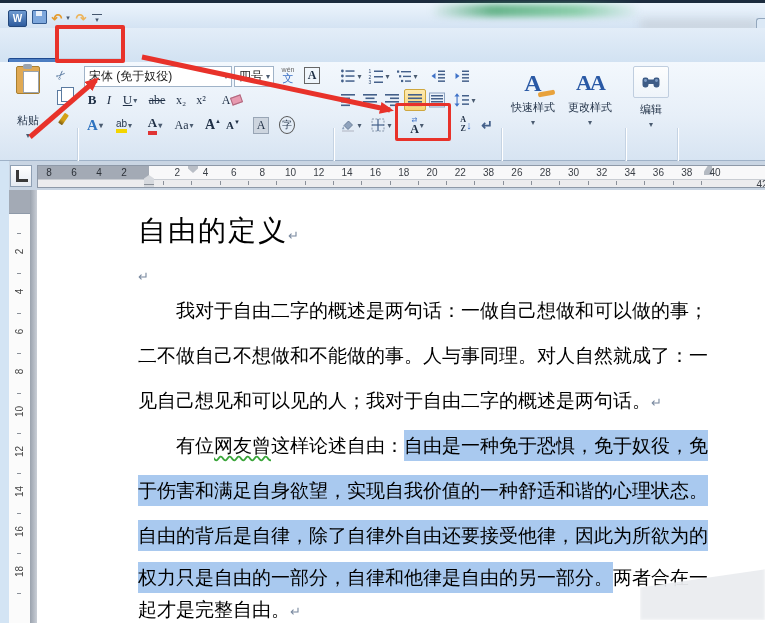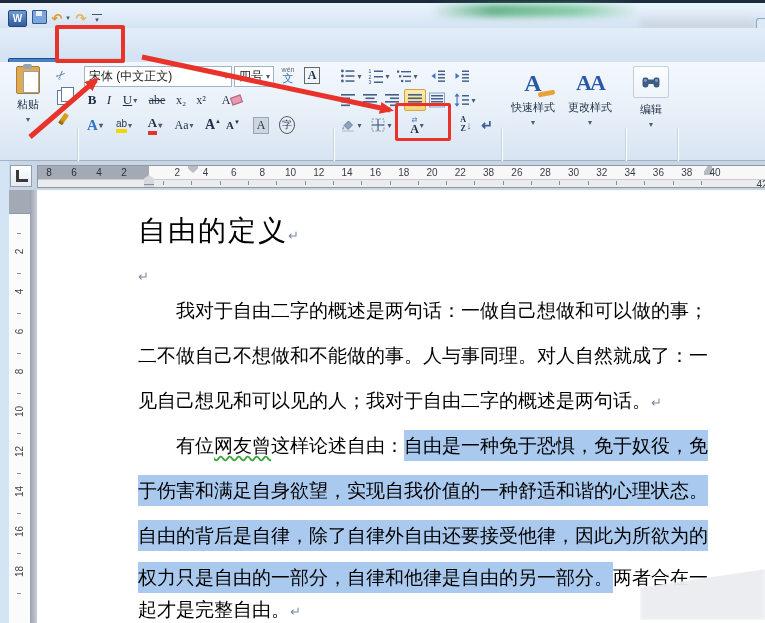--- a/index.html
+++ b/index.html
@@ -234,37 +234,37 @@
 
 <div class="abs" id="ribbon">
   <div class="vsep" style="left:77px"></div>
   <div class="vsep" style="left:333px"></div>
   <div class="vsep" style="left:501px"></div>
   <div class="vsep" style="left:625px"></div>
   <div class="vsep" style="left:677px"></div>
 
   <div class="bigbtn" style="left:8px;top:4px;width:40px">
     <div id="clipicon"></div>
-    <span style="margin-top:3px">粘贴</span>
+    <span style="margin-top:19px">粘贴</span>
     <span class="caret"></span>
   </div>
   <div class="tbtn" style="left:50px;top:4px;width:22px;height:18px;font-size:12px;color:#5a7aa0;transform:rotate(-45deg)">
       <span>✂</span>
     </div>
   <div class="tbtn" style="left:52px;top:26px;width:22px;height:18px">
       <span class="copyic"></span>
     </div>
   <div class="tbtn" style="left:52px;top:48px;width:22px;height:18px">
       <span class="brushic"></span>
     </div>
   <div class="grplabel" style="left:4px;width:64px">剪贴板</div>
   <div class="launcher" style="left:66px"></div>
 
   <div class="combo" style="left:84px;top:4px;width:146px">
-      <span class="val">宋体 (中文正文)</span>
+      <span class="val">宋体 (免于奴役)</span>
     </div>
   <div class="combo" style="left:234px;top:4px;width:38px">
       <span class="val">四号</span>
     </div>
   <div class="tbtn stack" style="left:277px;top:2px;width:22px;height:22px">
     <span style="font-size:7px;color:#666">wén</span>
     <span style="font-size:11px;color:#3a6fc4">文</span>
   </div>
   <div class="tbtn" style="left:302px;top:2px;width:20px;height:22px">
     <span class="serif" style="border:1px solid #666;padding:0 3px;font-weight:bold;font-size:12px">A</span>

